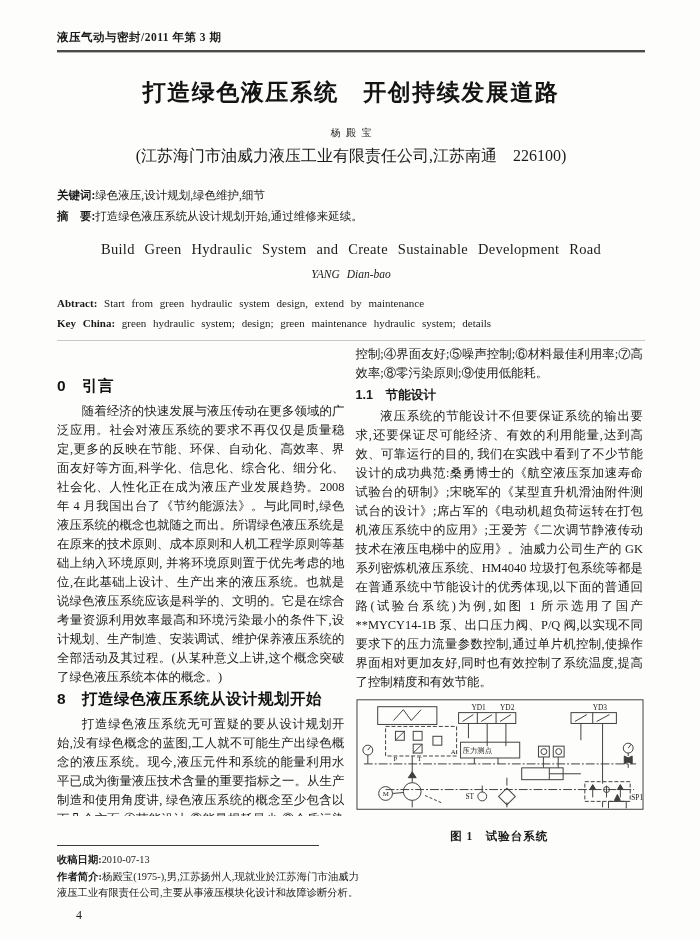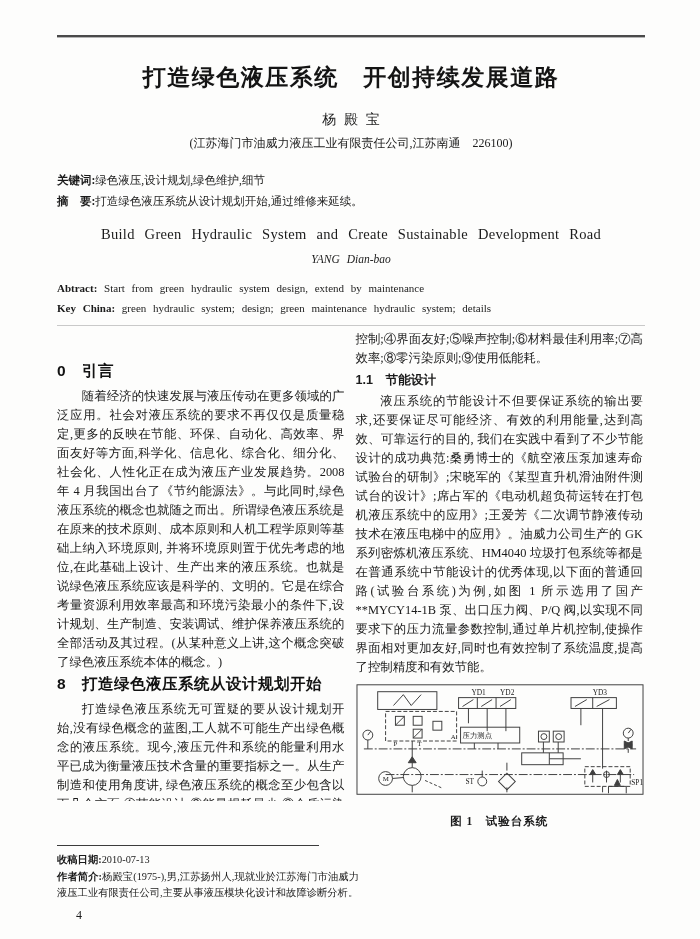--- a/index.html
+++ b/index.html
@@ -6,22 +6,22 @@
   .page{
     position:relative;width:700px;height:939px;margin:0 auto;
     background:#fdfdfc;color:#1b1b1b;box-sizing:border-box;
     padding:30px 55px 0 57px;overflow:hidden;
     font-family:"Liberation Serif","DejaVu Serif",serif;
   }
   .running-header{font-size:11.5px;font-weight:700;letter-spacing:.5px;}
   .header-rule{margin-top:5px;height:2px;background:#4a4a4a;border-bottom:1px solid #b5b5b5;}
   .title{margin:24px 0 0;text-align:center;font-family:"Liberation Sans","DejaVu Sans",sans-serif;
     font-size:23px;font-weight:700;letter-spacing:1.5px;color:#141414;}
-  .author{margin-top:18px;text-align:center;font-size:14px;letter-spacing:.55em;text-indent:.55em;}
-  .affiliation{margin-top:6px;text-align:center;font-size:12px;}
+  .author{margin-top:18px;text-align:center;font-size:10px;letter-spacing:.55em;text-indent:.55em;}
+  .affiliation{margin-top:6px;text-align:center;font-size:16px;}
   .meta{margin-top:18px;font-size:11.5px;line-height:21px;}
   .lbl{font-weight:700;}
   .meta-split span.pair{margin-right:34px;}
   .en-block{margin-top:14px;text-align:center;}
   .en-title{font-size:14.5px;word-spacing:6px;letter-spacing:.3px;}
   .en-author{margin-top:10px;font-size:11.5px;font-style:italic;word-spacing:4px;}
   .en-affil{margin-top:7px;font-size:12px;word-spacing:3px;}
   .en-meta{margin-top:13px;font-size:11px;line-height:20px;word-spacing:4px;}
   .front-rule{margin-top:7px;border-top:1px solid #c9c9c9;}
   .columns{margin-top:4px;display:flex;gap:11px;align-items:center;}
@@ -40,20 +40,21 @@
   .fn-rule{width:262px;border-top:1.5px solid #3c3c3c;margin-bottom:6px;}
   .footnote p{margin:0;}
   .pageno{position:absolute;left:76px;top:908px;font-size:12px;}
   svg text{fill:#202020;stroke:none;font-family:"Liberation Serif","DejaVu Serif",serif;}
 </style>
 </head>
 <body>
 
 <div class="page">
 
+  <div class="running-header">液压气动与密封/2011 年第 3 期</div>
   <div class="header-rule"></div>
 
   <h1 class="title">打造绿色液压系统　开创持续发展道路</h1>
   <div class="author">杨殿宝</div>
   <div class="affiliation">(江苏海门市油威力液压工业有限责任公司,江苏南通　226100)</div>
 
   <div class="meta">
     <div class="meta-row">
       <span class="lbl">关键词:</span><span>绿色液压,设计规划,绿色维护,细节</span>
     </div>

